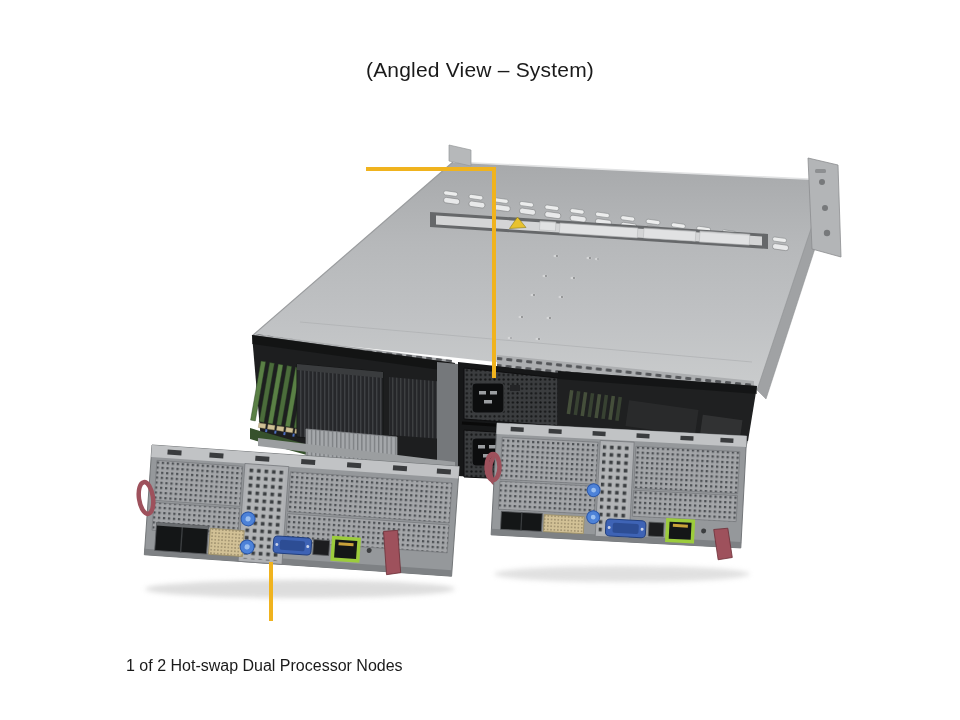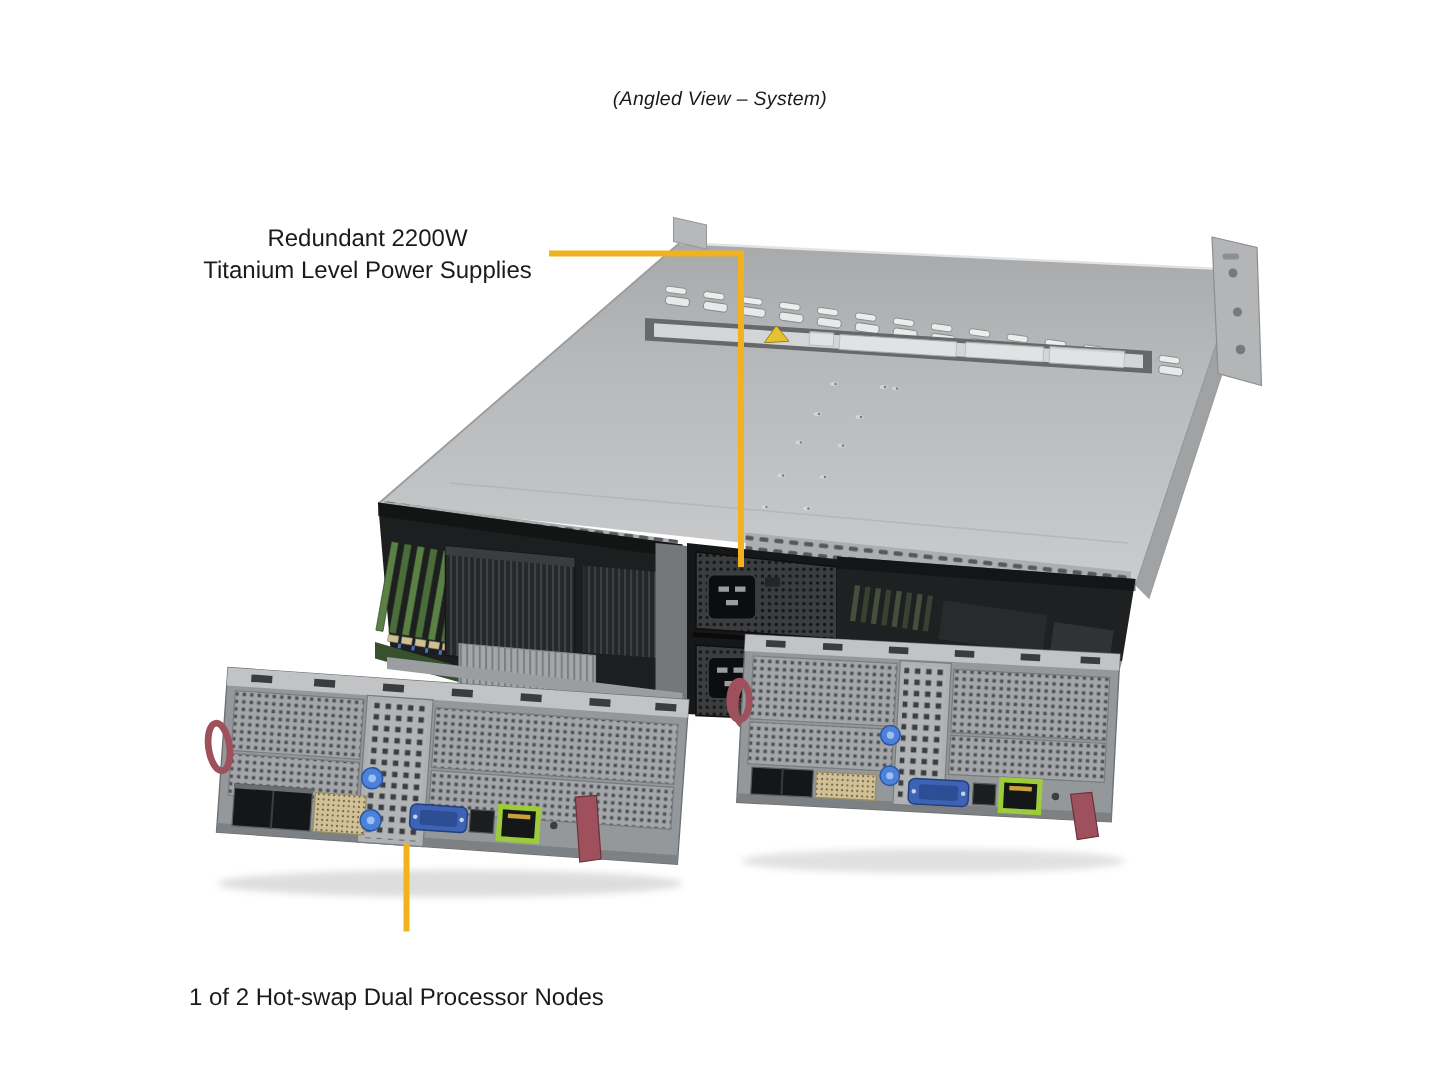--- a/index.html
+++ b/index.html
@@ -3,21 +3,21 @@
 <meta charset="utf-8">
 <style>
   html,body{margin:0;padding:0;background:#ffffff;}
   .stage{
     position:relative;width:960px;height:720px;background:#ffffff;overflow:hidden;
     font-family:"Liberation Sans", sans-serif;color:var(--text,#1a1a1a);
   }
   .stage svg{position:absolute;left:0;top:0;}
   .title{
     position:absolute;left:0;right:0;top:58px;text-align:center;
-    font-size:13px;font-style:italic;letter-spacing:.2px;
+    font-size:21px;letter-spacing:.2px;
   }
   .callout-label{position:absolute;font-size:16px;line-height:21px;}
   .psu-label{left:131px;top:149px;width:228px;text-align:center;}
   .node-label{left:126px;top:631px;white-space:nowrap;margin-top:24px;}
 </style>
 </head>
 <body>
 
 <div class="stage">
 
@@ -308,20 +308,16 @@
     <polygon points="237,70 251,68 257,110 243,113" fill="var(--handle-red,#9e515c)" stroke="#6d3039" stroke-width="0.8"></polygon>
   </g>
   <ellipse cx="146" cy="498" rx="7" ry="16" fill="none" stroke="var(--handle-red,#9e515c)" stroke-width="4.5" transform="rotate(-8 146 498)"></ellipse>
 
   <path d="M366,169 L494,169 L494,378" fill="none" stroke="var(--accent,#F0B31E)" stroke-width="4"></path>
   <path d="M271,562 L271,621" fill="none" stroke="var(--accent,#F0B31E)" stroke-width="4"></path>
 </svg>
 
 <div class="title">(Angled View – System)</div>
 
-<div class="callout-label psu-label">
-  <div>Redundant 2200W</div>
-  <div>Titanium Level Power Supplies</div>
+
+<div class="callout-label node-label">1 of 2 Hot-swap Dual Processor Nodes</div>
+
 </div>
 
-<div class="callout-label node-label">1 of 2 Hot-swap Dual Processor Nodes</div>
-
-</div>
-
 </body></html>

